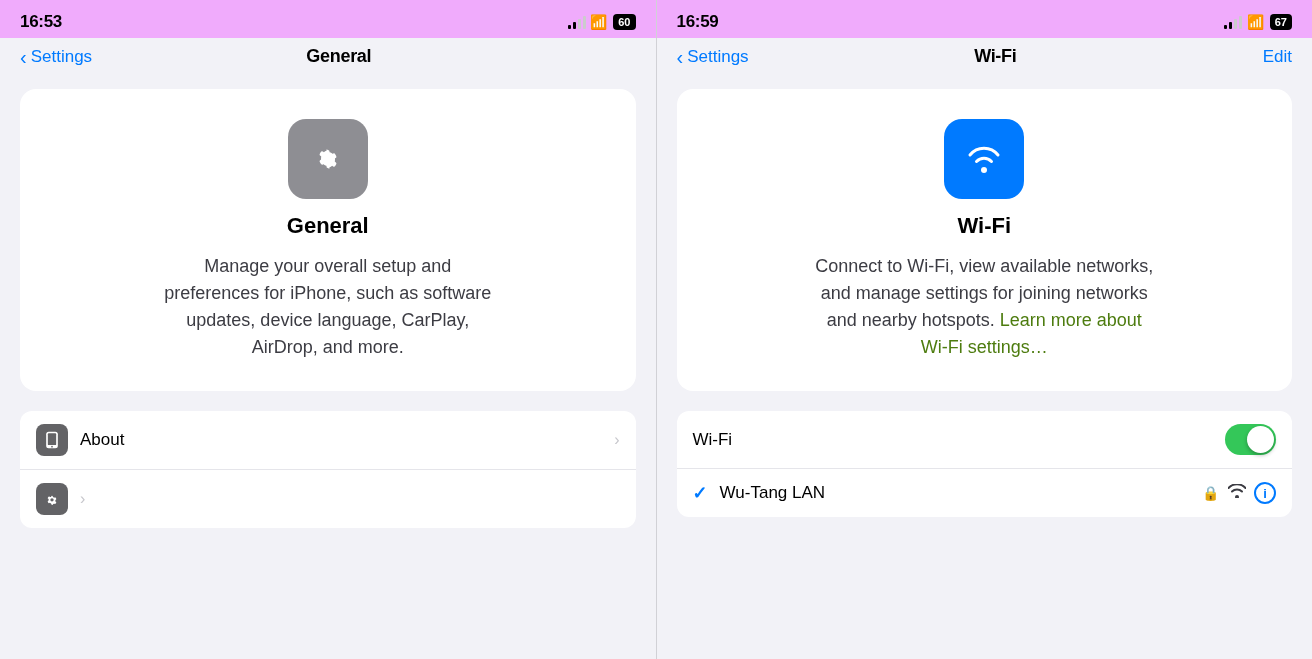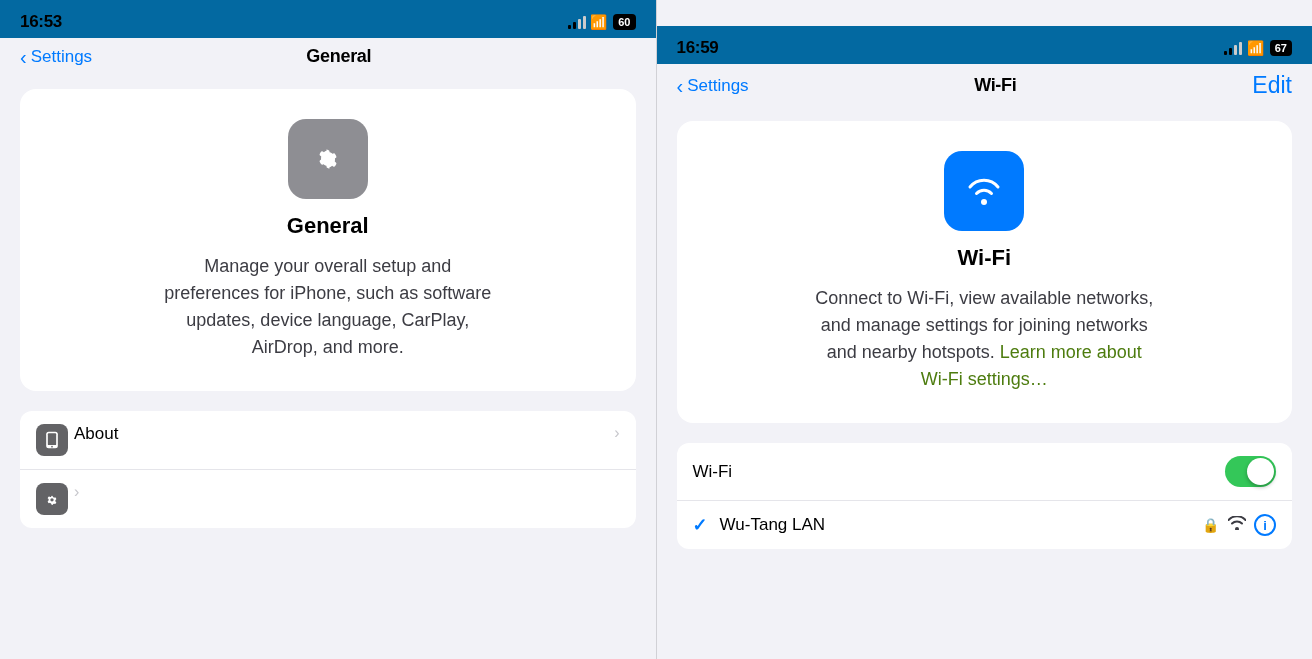--- a/index.html
+++ b/index.html
@@ -17,21 +17,21 @@
       display: flex;
       flex-direction: column;
       border-right: 1px solid #d1d1d6;
     }
     
     .status-bar {
       display: flex;
       justify-content: space-between;
       align-items: center;
       padding: 12px 20px 6px;
-      background: #0369a1;
+      background: #f0abfc;
     }
     .status-time {
       font-size: 17px;
       font-weight: 600;
       color: #000;
       letter-spacing: -0.3px;
     }
     .status-icons {
       display: flex;
       align-items: center;
@@ -82,21 +82,21 @@
       color: #007aff;
     }
     .nav-title {
       font-size: 18px;
       font-weight: 700;
       color: #000;
       letter-spacing: -0.3px;
     }
     .nav-action {
       color: #007aff;
-      font-size: 23px;
+      font-size: 17px;
       cursor: pointer;
       min-width: 50px;
       text-align: right;
     }
     
     .panel-content {
       flex: 1;
       padding: 10px 20px;
       overflow: hidden;
       display: flex;
@@ -148,24 +148,24 @@
       cursor: pointer;
     }
     
     .list-group {
       background: #fff;
       border-radius: 12px;
       overflow: hidden;
     }
     .list-item {
       display: flex;
-      align-items: flex-start;
+      align-items: center;
       padding: 13px 16px;
       border-bottom: 1px solid #e5e5ea;
-      gap: 6px;
+      gap: 12px;
     }
     .list-item:last-child {
       border-bottom: none;
     }
     .list-item-icon {
       width: 32px;
       height: 32px;
       border-radius: 8px;
       display: flex;
       align-items: center;
@@ -337,21 +337,21 @@
           <svg class="gear-small-svg" viewBox="0 0 24 24">
             <path d="M12 8a1 1 0 0 1 1 1v.7a4.5 4.5 0 0 1 1.5.87l.6-.35a1 1 0 0 1 1.37.37l.5.87a1 1 0 0 1-.37 1.37l-.6.35a4.6 4.6 0 0 1 0 1.74l.6.35a1 1 0 0 1 .37 1.37l-.5.87a1 1 0 0 1-1.37.37l-.6-.35a4.5 4.5 0 0 1-1.5.87v.7A1 1 0 0 1 12 19a1 1 0 0 1-1-1v-.7a4.5 4.5 0 0 1-1.5-.87l-.6.35a1 1 0 0 1-1.37-.37l-.5-.87a1 1 0 0 1 .37-1.37l.6-.35a4.6 4.6 0 0 1 0-1.74l-.6-.35a1 1 0 0 1-.37-1.37l.5-.87a1 1 0 0 1 1.37-.37l.6.35A4.5 4.5 0 0 1 11 9.7V9a1 1 0 0 1 1-1zm0 3a2 2 0 1 0 0 4 2 2 0 0 0 0-4z" fill="white"></path>
           </svg>
         </div>
         <span class="list-item-chevron">›</span>
       </div>
     </div>
   </div>
 </div>
 
-<div class="phone-panel" style="border-right:none;margin-top:26px;">
+<div class="phone-panel" style="border-right:none;">
 
   <div class="status-bar">
     <span class="status-time">16:59</span>
     <div class="status-icons">
       <div class="signal-bars">
         <div class="signal-bar" style="height:4px"></div>
         <div class="signal-bar" style="height:7px"></div>
         <div class="signal-bar" style="height:10px; background:#ccc"></div>
         <div class="signal-bar" style="height:13px; background:#ccc"></div>
       </div>

